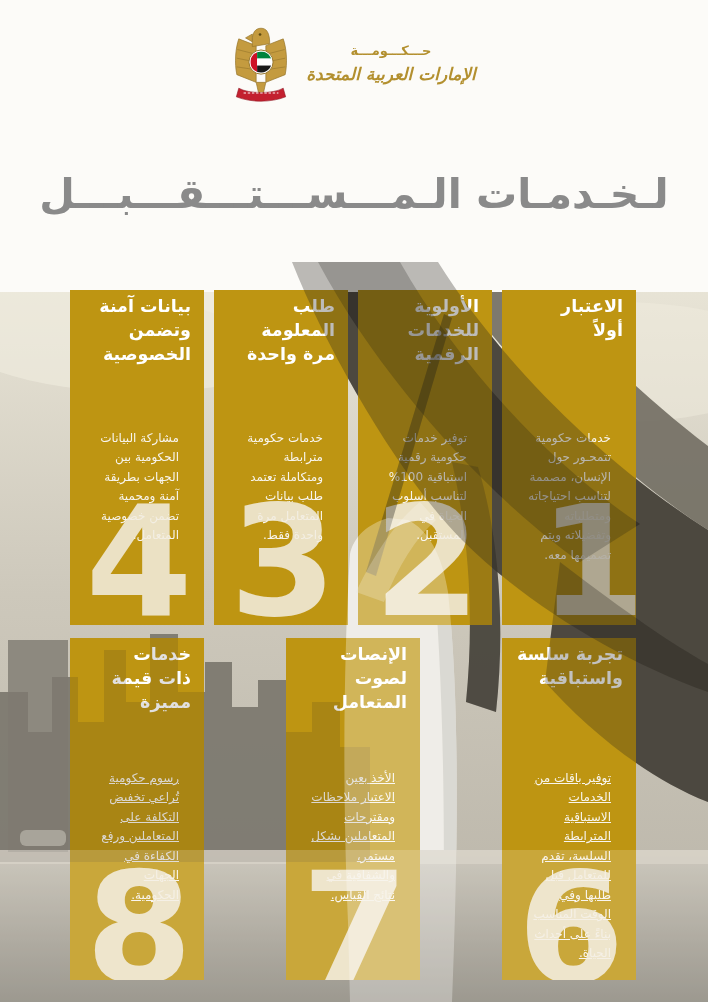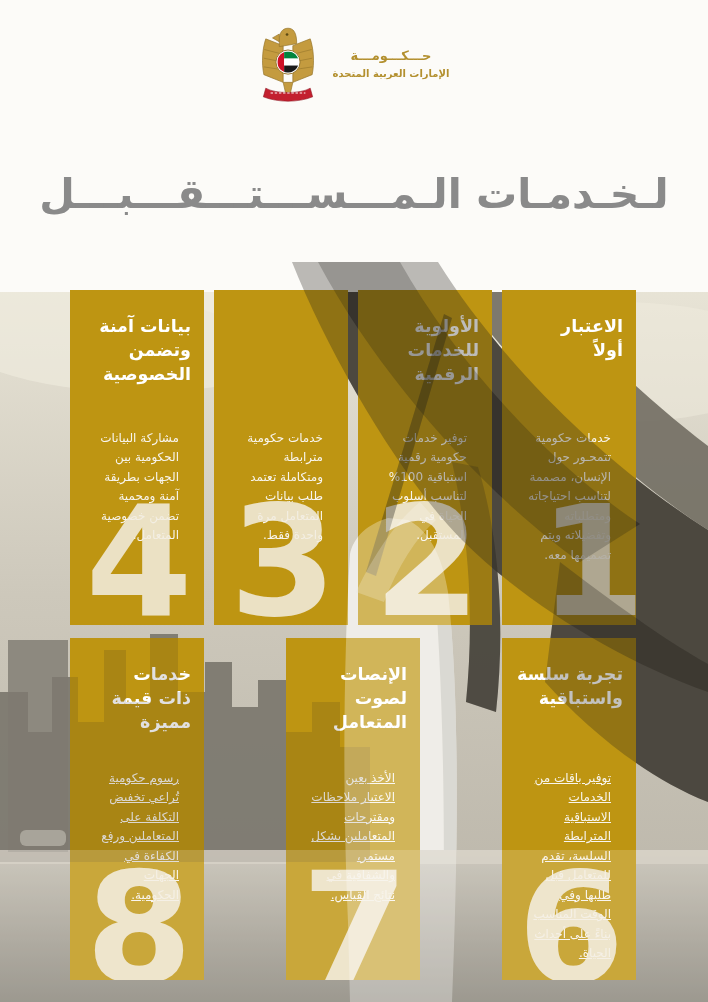--- a/index.html
+++ b/index.html
@@ -14,34 +14,34 @@
     position:relative;width:708px;height:1002px;overflow:hidden;
     font-family:"DejaVu Sans",sans-serif;background:var(--header-bg);
     margin:0 auto;
   }
   
   .header{position:absolute;top:0;left:0;width:708px;height:292px;background:var(--header-bg);z-index:3;}
   .logo-row{display:flex;justify-content:center;align-items:center;gap:16px;padding-top:26px;}
   .falcon{width:58px;height:76px;display:block;}
   .logo-text{direction:rtl;text-align:center;color:var(--logo-gold);font-weight:bold;}
   .logo-line1{font-size:13px;line-height:1.6;}
-  .logo-line2{font-size:10px;line-height:1.45;}
+  .logo-line2{font-size:17px;line-height:1.45;font-style:italic;}
   .main-title{direction:rtl;text-align:center;color:var(--title-gray);
     font-size:41px;font-weight:bold;line-height:53px;margin:13px 10px 0;}
   
   .photo{position:absolute;top:262px;left:0;width:708px;height:740px;overflow:hidden;}
   .scene{position:absolute;top:0;left:0;width:708px;height:740px;}
   .scene.overlay{z-index:5;pointer-events:none;}
   
   .grid{position:absolute;left:70px;width:566px;display:flex;direction:rtl;
     justify-content:space-between;z-index:4;}
   .grid.row1{top:28px;height:335px;}
   .grid.row2{top:376px;height:342px;}
   .card{position:relative;width:134px;height:100%;background:var(--card-gold);
-    overflow:hidden;box-sizing:border-box;padding:24px 13px 0;direction:rtl;text-align:right;}
+    overflow:hidden;box-sizing:border-box;padding:4px 13px 0;direction:rtl;text-align:right;}
   .card-title{margin:0;color:#ffffff;font-size:17.5px;font-weight:bold;line-height:1.38;
     white-space:pre-line;}
   .card-body{position:absolute;right:13px;left:13px;margin:12px;color:#F8F5EE;
     font-size:12px;line-height:1.62;}
   .row1 .card-body{top:127px;}
   .row2 .card-body{top:119px;text-decoration:underline;}
   .card-number{position:absolute;font-size:154px;font-weight:bold;line-height:1;
     color:var(--number-cream);opacity:.86;letter-spacing:-4px;}
   .row1 .card-number{bottom:-14px;}
   .row2 .card-number{bottom:-26px;}
@@ -144,20 +144,23 @@
         <div class="card-number num-right">1</div>
       </article>
       <article class="card">
         <h2 class="card-title">الأولوية
 للخدمات
 الرقمية</h2>
         <p class="card-body">توفير خدمات حكومية رقمية استباقية 100% لتناسب أسلوب الحياة في المستقبل.</p>
         <div class="card-number num-center">2</div>
       </article>
       <article class="card">
+        <h2 class="card-title">طلب
+المعلومة
+مرة واحدة</h2>
         <p class="card-body">خدمات حكومية مترابطة ومتكاملة تعتمد طلب بيانات المتعامل مرة واحدة فقط.</p>
         <div class="card-number num-center">3</div>
       </article>
       <article class="card">
         <h2 class="card-title">بيانات آمنة
 وتضمن
 الخصوصية</h2>
         <p class="card-body">مشاركة البيانات الحكومية بين الجهات بطريقة آمنة ومحمية تضمن خصوصية المتعامل.</p>
         <div class="card-number num-center">4</div>
       </article>

